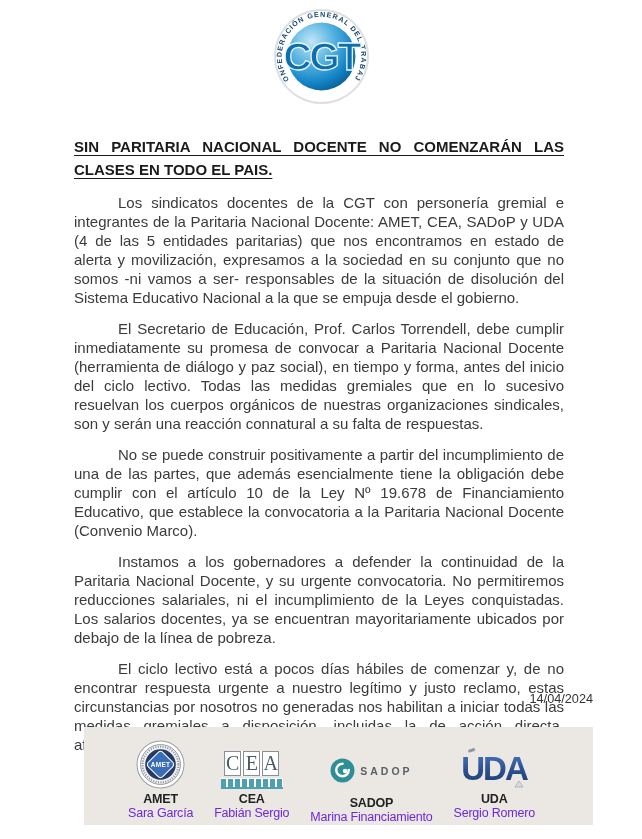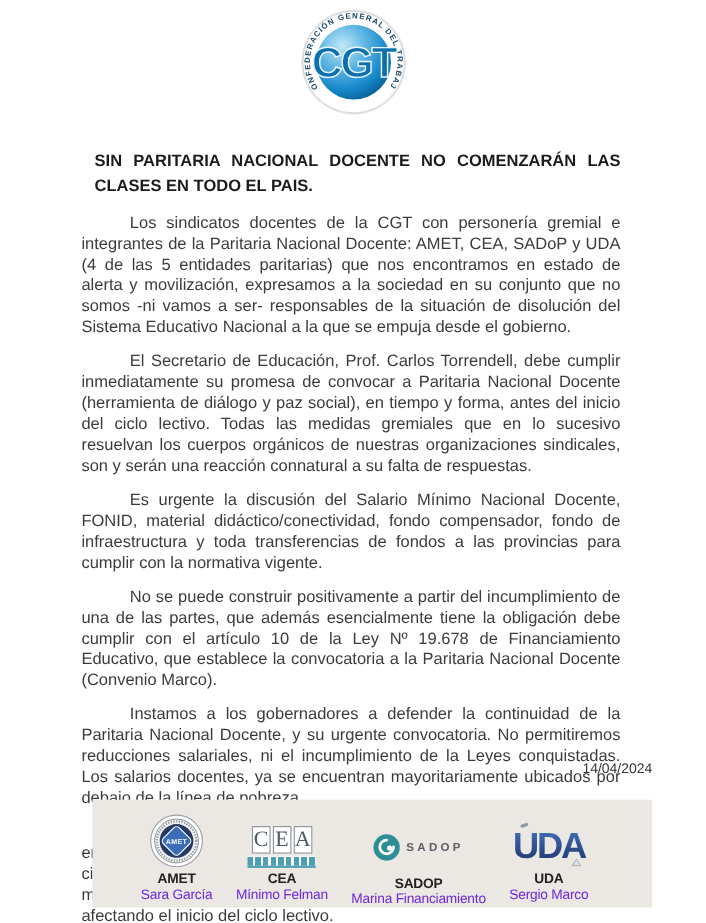--- a/index.html
+++ b/index.html
@@ -20,23 +20,23 @@
   .cgt-ring-text { font-family:"Liberation Sans",sans-serif; font-size:7.3px; font-weight:bold;
     fill:#16476b; letter-spacing:1.1px; }
   .cgt-ra-text { font-family:"Liberation Sans",sans-serif; font-size:8.2px; font-weight:bold;
     fill:#16476b; letter-spacing:1.5px; }
   .cgt-center-text { font-family:"Liberation Sans",sans-serif; font-size:40px; font-weight:bold;
     fill:#0d6fae; stroke:#eaf6fd; stroke-width:1.3px; letter-spacing:-2px; }
 
   
   .content { padding:0 78px 0 74px; }
   .doc-title {
-    margin:30px 0 12px 12px;
+    margin:30px 0 12px 0;
     font-size:15px; font-weight:bold; color:#1b1b1b;
-    line-height:23px; text-align:justify; 
+    line-height:23px; text-align:justify; text-decoration:underline;
     text-underline-offset:3px;
   }
   .doc-p {
     margin:0 0 12px 0;
     font-size:15px; line-height:19px;
     text-align:justify; text-indent:44px;
     color:#3b3b3b;
   }
   .doc-date {
     position:absolute; top:692px; right:49px;
@@ -102,21 +102,20 @@
       </text>
       <circle cx="50" cy="50" r="35" fill="url(#sphereGrad)"></circle>
       <text x="50" y="63.5" text-anchor="middle" class="cgt-center-text">CGT</text>
     </svg>
   </div>
 
   <div class="content">
     <h1 class="doc-title">SIN PARITARIA NACIONAL DOCENTE NO COMENZARÁN LAS CLASES EN TODO EL PAIS.</h1>
     <p class="doc-p">Los sindicatos docentes de la CGT con personería gremial e integrantes de la Paritaria Nacional Docente: AMET, CEA, SADoP y UDA (4 de las 5 entidades paritarias) que nos encontramos en estado de alerta y movilización, expresamos a la sociedad en su conjunto que no somos -ni vamos a ser- responsables de la situación de disolución del Sistema Educativo Nacional a la que se empuja desde el gobierno.</p>
     <p class="doc-p">El Secretario de Educación, Prof. Carlos Torrendell, debe cumplir inmediatamente su promesa de convocar a Paritaria Nacional Docente (herramienta de diálogo y paz social), en tiempo y forma, antes del inicio del ciclo lectivo. Todas las medidas gremiales que en lo sucesivo resuelvan los cuerpos orgánicos de nuestras organizaciones sindicales, son y serán una reacción connatural a su falta de respuestas.</p>
-    <p class="doc-p">Es urgente la discusión del Salario Mínimo Nacional Docente, FONID, material didáctico/conectividad, fondo compensador, fondo de infraestructura y toda transferencias de fondos a las provincias para cumplir con la normativa vigente.</p>
     <p class="doc-p">No se puede construir positivamente a partir del incumplimiento de una de las partes, que además esencialmente tiene la obligación debe cumplir con el artículo 10 de la Ley Nº 19.678 de Financiamiento Educativo, que establece la convocatoria a la Paritaria Nacional Docente (Convenio Marco).</p>
     <p class="doc-p">Instamos a los gobernadores a defender la continuidad de la Paritaria Nacional Docente, y su urgente convocatoria. No permitiremos reducciones salariales, ni el incumplimiento de la Leyes conquistadas. Los salarios docentes, ya se encuentran mayoritariamente ubicados por debajo de la línea de pobreza.</p>
     <p class="doc-p">El ciclo lectivo está a pocos días hábiles de comenzar y, de no encontrar respuesta urgente a nuestro legítimo y justo reclamo, estas circunstancias por nosotros no generadas nos habilitan a iniciar todas las medidas gremiales a disposición, incluidas la de acción directa, afectando el inicio del ciclo lectivo.</p>
   </div>
 
   <div class="doc-date">14/04/2024</div>
 
   <div class="footer-band">
 
     <div class="org-col">
@@ -139,21 +138,21 @@
         <div class="cea-logo">
           <div class="cea-letters">
             <span>C</span>
             <span>E</span>
             <span>A</span>
           </div>
           <div class="cea-bar"></div>
         </div>
       </div>
       <div class="org-name">CEA</div>
-      <div class="org-person">Mínimo Felman</div>
+      <div class="org-person">Fabián Sergio</div>
     </div>
 
     <div class="org-col">
       <div class="org-logo-box" style="padding-bottom:10px;">
         <div class="sadop-logo">
           <svg width="25" height="25" viewBox="0 0 24 24">
             <circle cx="12" cy="12" r="11.5" fill="#2e8e95"></circle>
             <path d="M 12,5.5 A 6,6 0 1 0 18,11.5" fill="none" stroke="#ffffff" stroke-width="2.4" stroke-linecap="round"></path>
             <circle cx="14.5" cy="12.5" r="2.2" fill="#ffffff"></circle>
           </svg>
@@ -175,17 +174,17 @@
             </linearGradient>
           </defs>
           <text x="36" y="33" text-anchor="middle" font-family="Liberation Sans, sans-serif" font-size="33" font-weight="bold" letter-spacing="-2" fill="url(#udaGrad)">UDA</text>
           <g>
             <rect x="10" y="2" width="7" height="3" rx="1" fill="#8f98a3" transform="rotate(-18 13 3)"></rect>
             <path d="M 61,34 L 65,40 L 57,40 Z" fill="#d8dde3" stroke="#8f98a3" stroke-width="0.6"></path>
           </g>
         </svg>
       </div>
       <div class="org-name">UDA</div>
-      <div class="org-person">Sergio Marco</div>
+      <div class="org-person">Sergio Romero</div>
     </div>
 
   </div>
 </div>
 
 </body></html>

